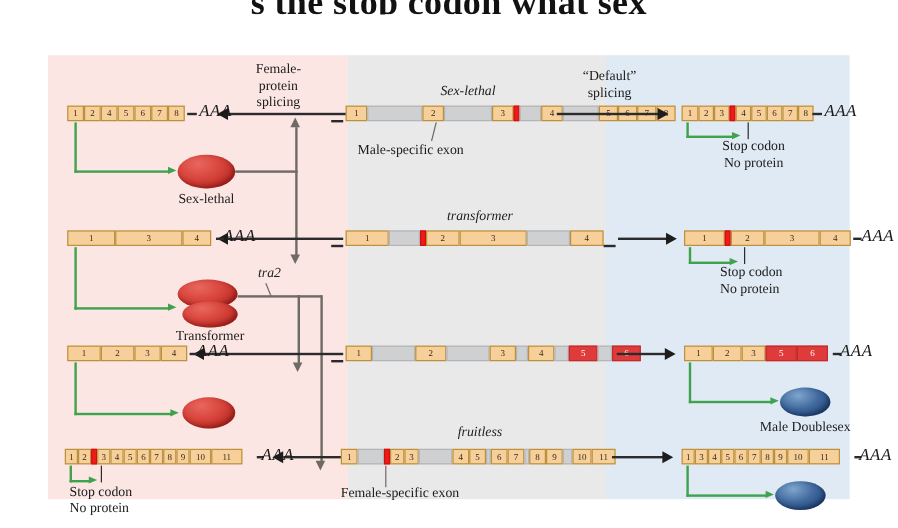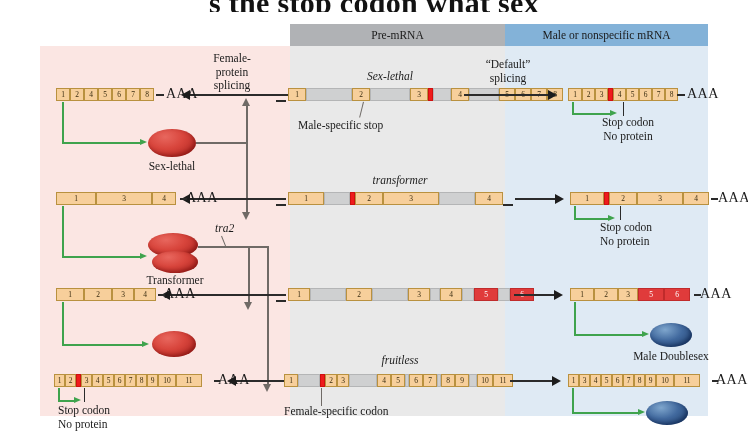--- a/index.html
+++ b/index.html
@@ -40,21 +40,21 @@
     border:1px solid #b9913f;box-sizing:border-box;
     display:flex;align-items:center;justify-content:center;
     font-size:7.5px;color:#3a2c10;line-height:1;
   }
   .tx .ex{background:#f7cf9b;}
   .tx .intron{background:#cfd0d1;border-color:#b4b5b6;color:transparent;}
   .tx .red{background:#e03b3b;border-color:#c02b2b;color:#ffffff;}
   .tx .redmark{background:#ef1b1b;border-color:#cf1010;color:transparent;}
   .aaa{
     position:absolute;font-size:14px;color:#1b1b1b;letter-spacing:.5px;
-    top:-2px;white-space:nowrap;
+    top:-2px;white-space:nowrap;font-style:italic;
   }
   .dash{position:absolute;height:1.5px;background:#2a2a2a;top:6px;}
 
   
   .lbl{position:absolute;font-size:11.5px;color:#1b1b1b;line-height:1.18;white-space:pre-line;}
   .lbl.it{font-style:italic;}
   .lbl.c{text-align:center;}
 
   
   .prot{position:absolute;border-radius:50%;}
@@ -86,25 +86,23 @@
 <body>
 
 <div id="cut-title">s the stop codon what sex</div>
 
 <div id="figure">
 
   <div class="col" id="col-f">
     <div class="body"></div>
   </div>
   <div class="col" id="col-p">
-    <div class="hdr">Pre-mRNA</div>
     <div class="body"></div>
   </div>
   <div class="col" id="col-m">
-    <div class="hdr">Male or nonspecific mRNA</div>
     <div class="body"></div>
   </div>
 
   <div class="lbl c it" style="left:290px;top:46px;width:120px;">Sex-lethal</div>
 
   <div class="dash" style="left:236px;width:10px;top:76px;"></div>
   <div class="tx" id="tx-sxl-pre" style="left:248px;top:64px;">
       <div class="seg ex" style="width: 18px;">1</div>
       <div class="seg intron" style="width: 46px;"></div>
       <div class="seg ex" style="width: 18px;">2</div>
@@ -114,21 +112,21 @@
       <div class="seg intron" style="width: 18px;"></div>
       <div class="seg ex" style="width: 18px;">4</div>
       <div class="seg intron" style="width: 30px;"></div>
       <div class="seg ex" style="width: 16px;">5</div>
       <div class="seg ex" style="width: 16px;">6</div>
       <div class="seg ex" style="width: 16px;">7</div>
       <div class="seg ex" style="width: 16px;">8</div>
     </div>
 
   <div class="ln grey thin" style="left:323px;top:78px;height:16px;width:1.2px;transform:rotate(14deg);transform-origin:top;"></div>
-  <div class="lbl" style="left:258px;top:95px;">Male-specific stop</div>
+  <div class="lbl" style="left:258px;top:95px;">Male-specific exon</div>
 
   <div class="ln h" style="left:150px;top:70px;width:98px;"></div>
   <div class="ahead l" style="left:141px;top:66px;"></div>
   <div class="lbl c" style="left:150px;top:28px;width:84px;">Female-
 protein
 splicing</div>
 
   <div class="tx" id="tx-sxl-female" style="left:16px;top:64px;">
       <div class="seg ex" style="width: 14px;">1</div>
       <div class="seg ex" style="width: 14px;">2</div>
@@ -304,21 +302,21 @@
       <div class="seg ex" style="width: 14px;">6</div>
       <div class="seg ex" style="width: 14px;">7</div>
       <div class="seg intron" style="width: 4px;"></div>
       <div class="seg ex" style="width: 14px;">8</div>
       <div class="seg ex" style="width: 14px;">9</div>
       <div class="seg intron" style="width: 8px;"></div>
       <div class="seg ex" style="width: 16px;">10</div>
       <div class="seg ex" style="width: 20px;">11</div>
     </div>
   <div class="ln grey thin" style="left:281px;top:364px;height:18px;width:1.2px;"></div>
-  <div class="lbl" style="left:244px;top:381px;">Female-specific codon</div>
+  <div class="lbl" style="left:244px;top:381px;">Female-specific exon</div>
 
   <div class="ln h" style="left:196px;top:356px;width:48px;"></div>
   <div class="ahead l" style="left:187px;top:352px;"></div>
 
   <div class="tx" id="tx-fru-female" style="left:14px;top:350px;">
       <div class="seg ex" style="width: 11px;">1</div>
       <div class="seg ex" style="width: 11px;">2</div>
       <div class="seg redmark" style="width: 5px;"></div>
       <div class="seg ex" style="width: 11px;">3</div>
       <div class="seg ex" style="width: 11px;">4</div>

